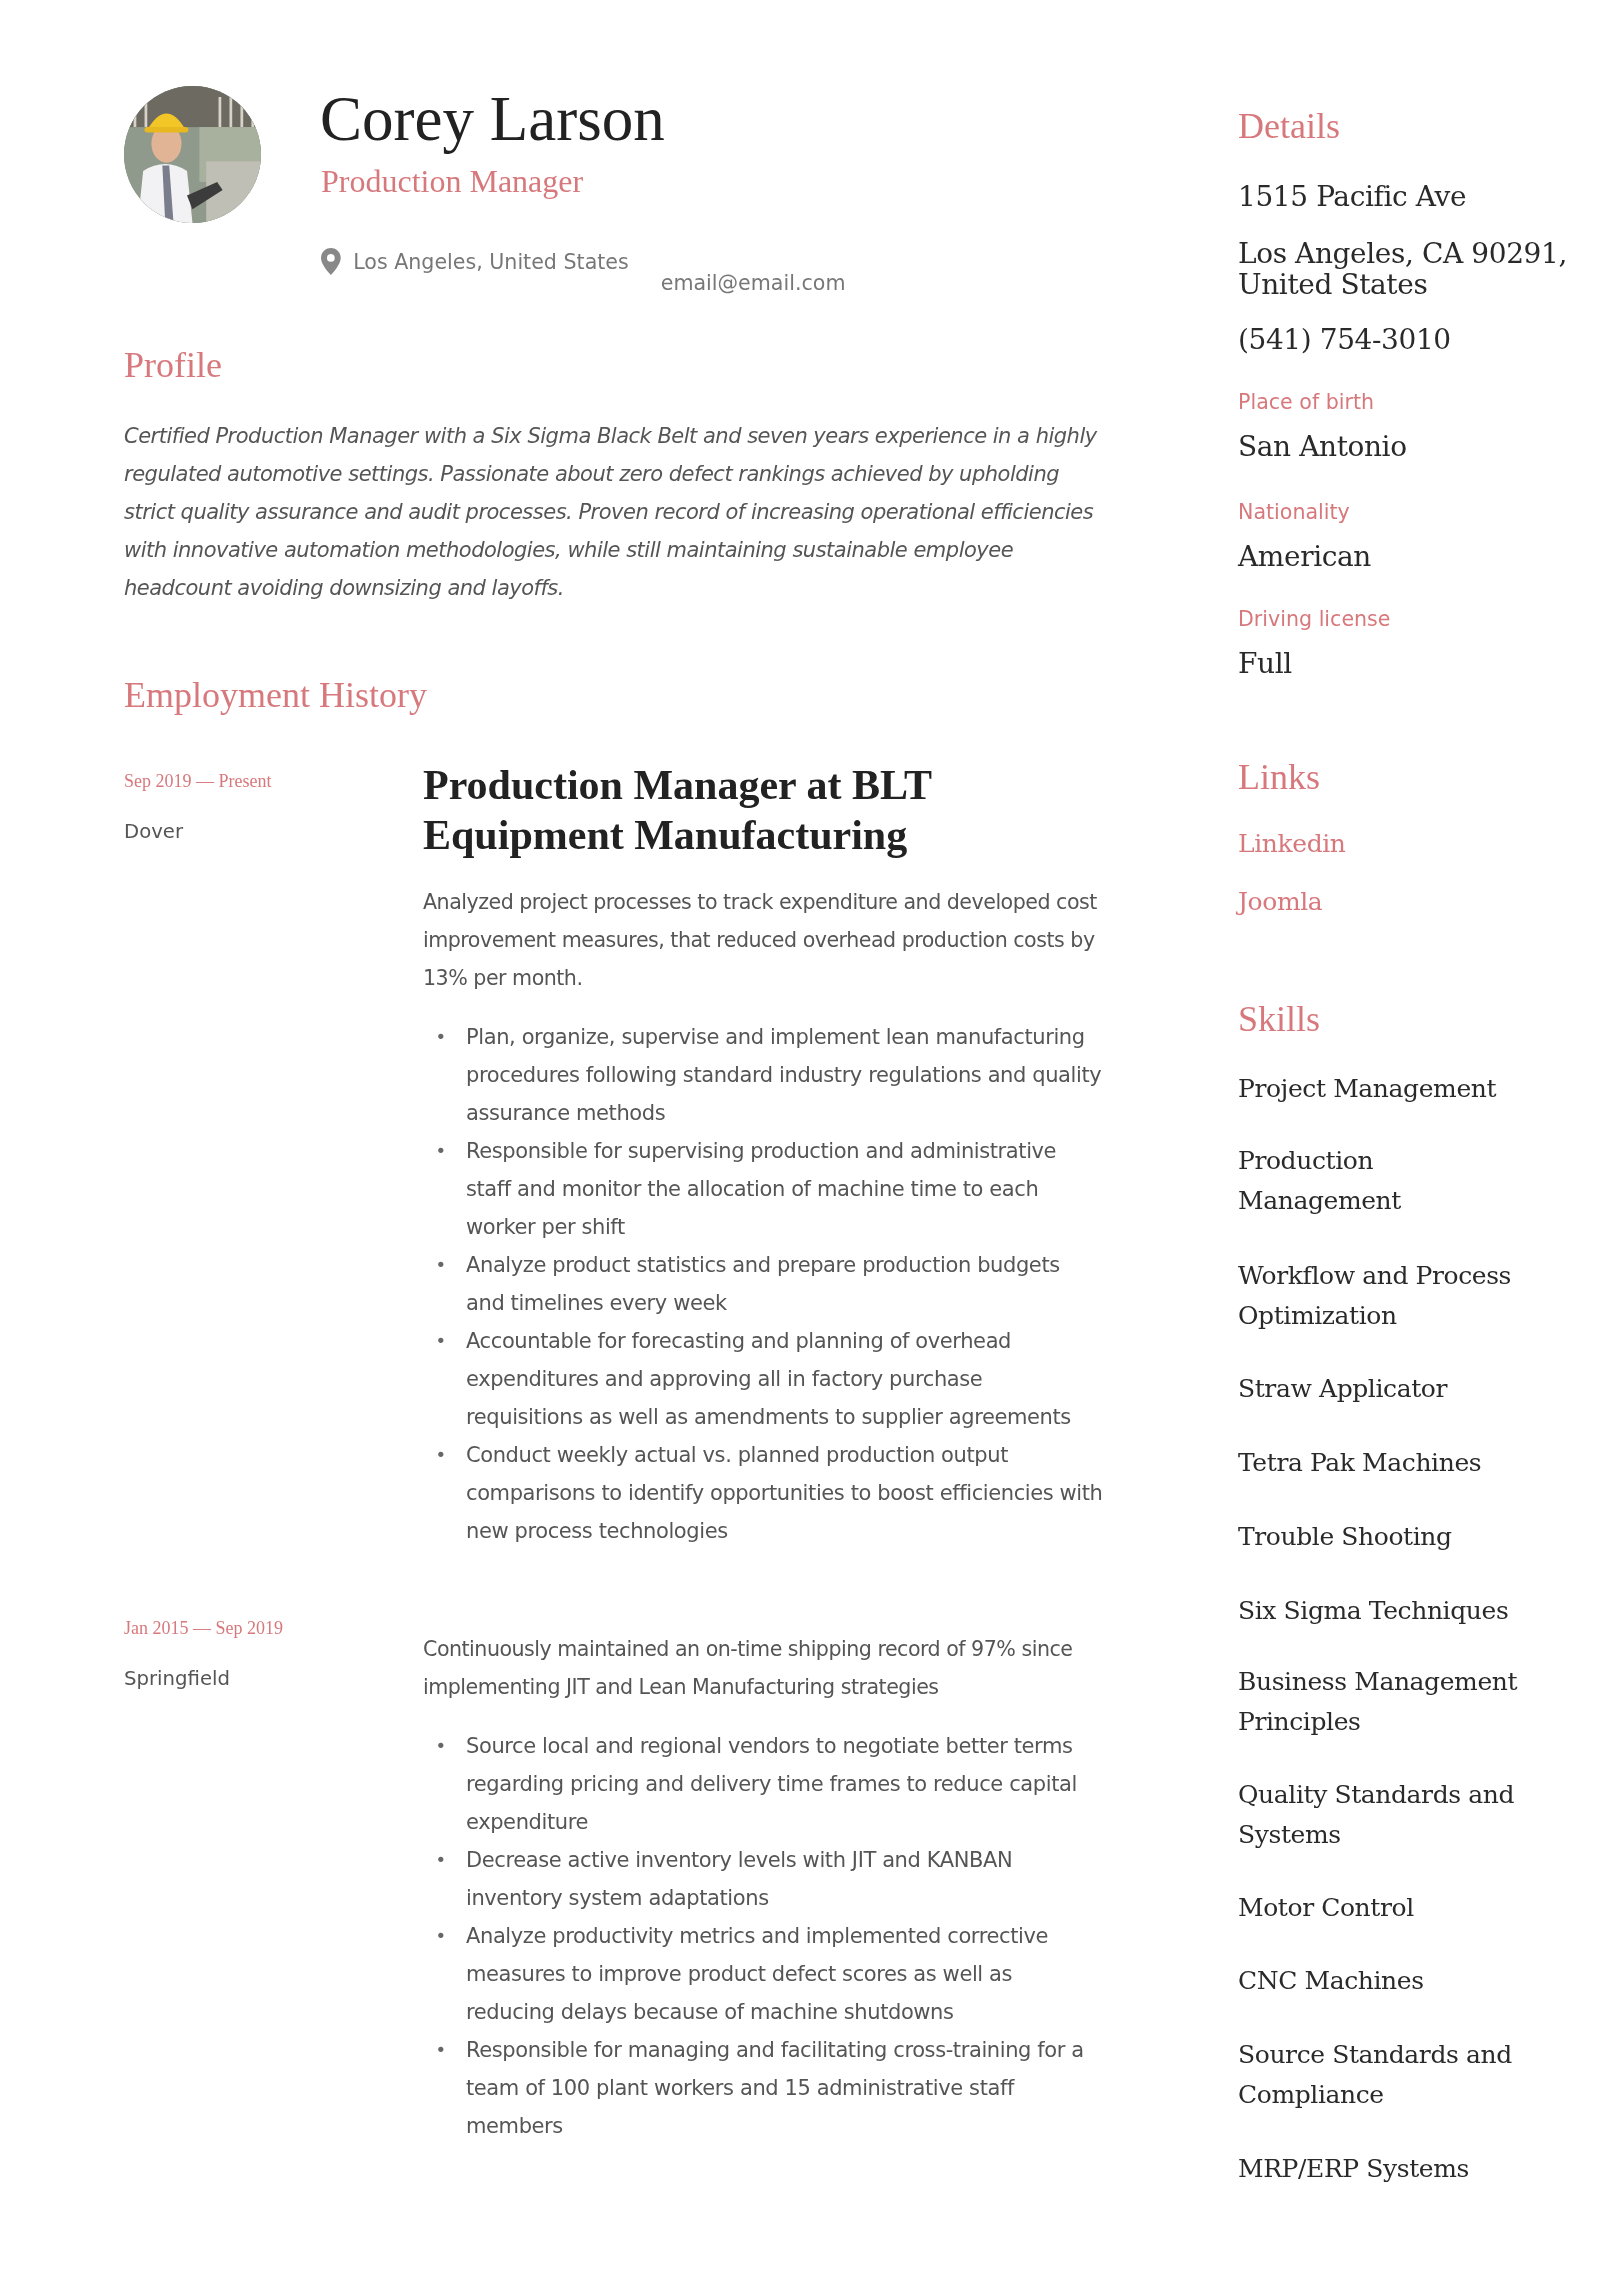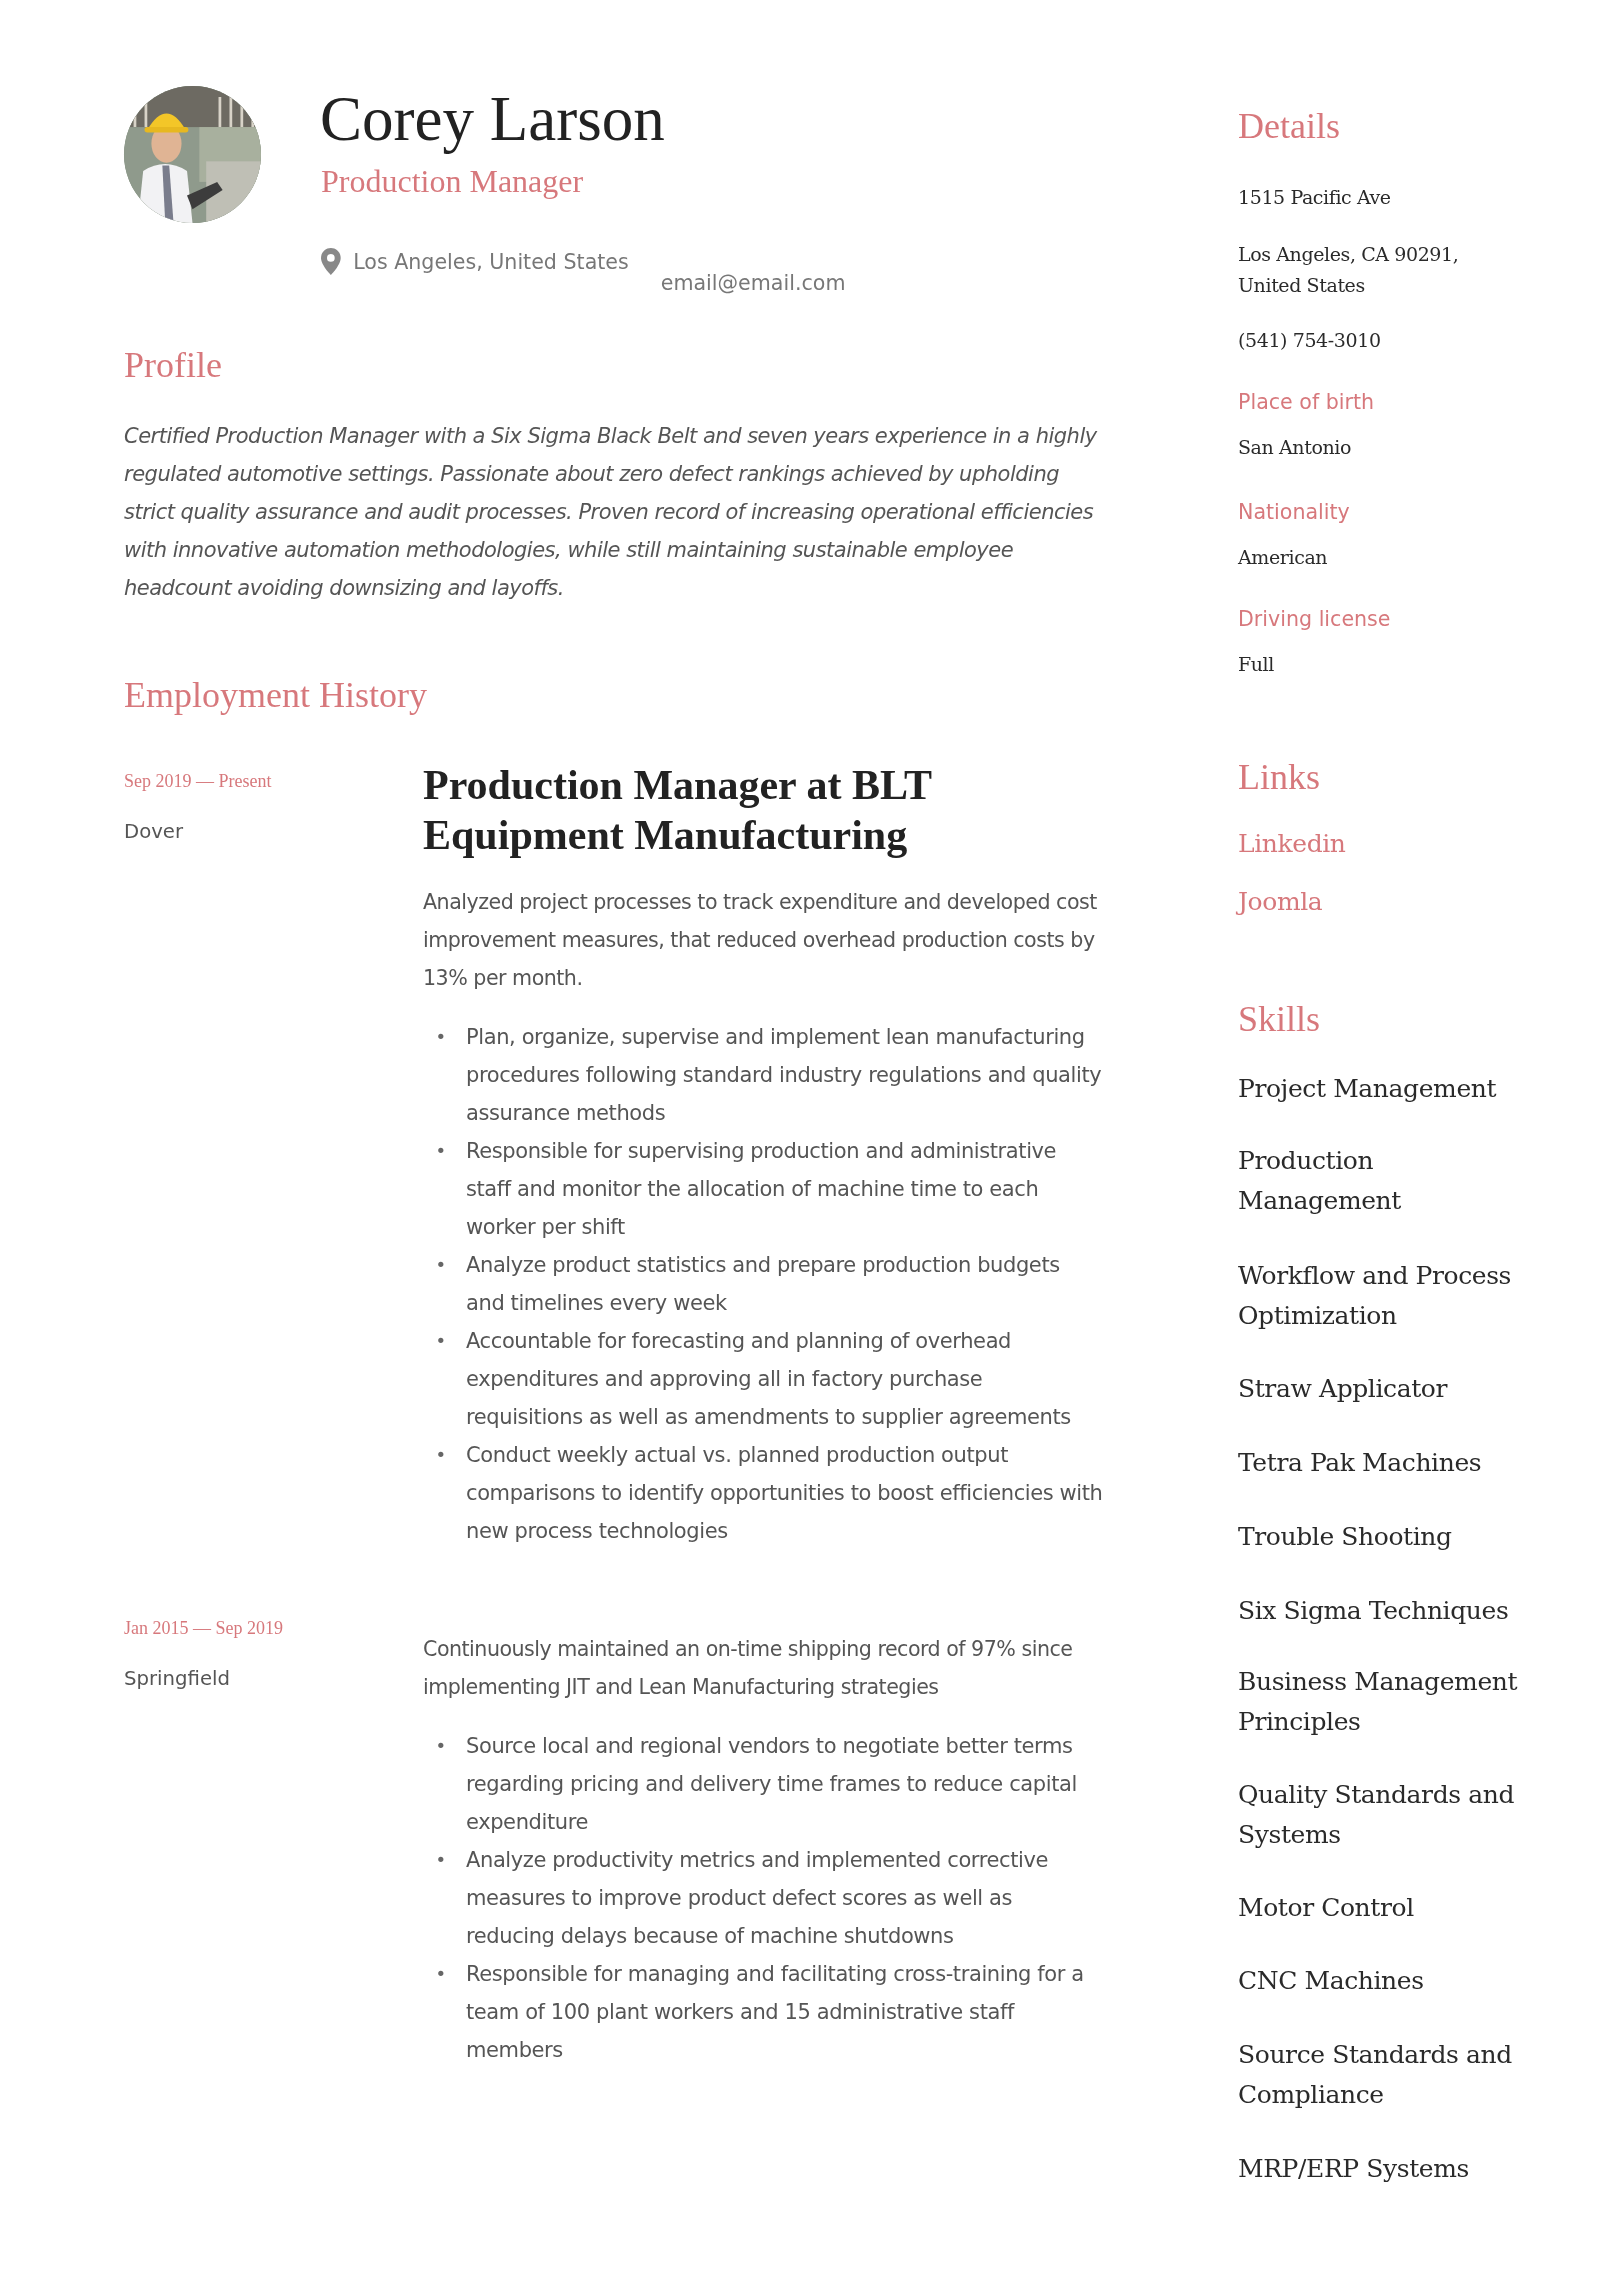--- a/index.html
+++ b/index.html
@@ -67,21 +67,21 @@
     letter-spacing: -0.4px;
   }
   .job-bullets li { position: relative; padding-left: 43px; }
   .job-bullets li::before {
     content: "•"; position: absolute; left: 12.5px; top: 0; color: #666; font-size: 18px;
   }
 
   
   .right { position: absolute; left: 1238px; top: 0; width: 358px; }
   .detail-line {
-    position: absolute; left: 0; font-family: "DejaVu Serif", serif; font-size: 19px; color: #2a2a2a;
+    position: absolute; left: 0; font-family: "DejaVu Serif", serif; font-size: 28px; color: #2a2a2a;
     line-height: 36px; white-space: nowrap; letter-spacing: -0.4px;
   }
   .detail-label {
     position: absolute; left: 0; font-family: "DejaVu Sans", sans-serif; font-size: 20.6px; color: #d7787c;
     line-height: 1; white-space: nowrap;
   }
   .link-item {
     position: absolute; left: 0; font-family: "DejaVu Serif", serif; font-size: 25px; color: #d7787c;
     line-height: 1; white-space: nowrap; text-decoration: none; letter-spacing: -0.4px;
   }
@@ -151,20 +151,21 @@
   </div>
 </div>
 
 <div class="job" style="top:1619px;">
   <div class="job-date">Jan 2015 — Sep 2019</div>
   <div class="job-city">Springfield</div>
   <div class="job-body">
     <p class="job-desc">Continuously maintained an on-time shipping record of 97% since implementing JIT and Lean Manufacturing strategies</p>
     <ul class="job-bullets">
       <li>Source local and regional vendors to negotiate better terms regarding pricing and delivery time frames to reduce capital expenditure</li>
+      <li>Decrease active inventory levels with JIT and KANBAN inventory system adaptations</li>
       <li>Analyze productivity metrics and implemented corrective measures to improve product defect scores as well as reducing delays because of machine shutdowns</li>
       <li>Responsible for managing and facilitating cross-training for a team of 100 plant workers and 15 administrative staff members</li>
     </ul>
   </div>
 </div>
 
 <div class="right">
   <div class="section-h" style="left:0; top:108px;">Details</div>
 
   <div class="detail-line" style="top:179px;">1515 Pacific Ave</div>

